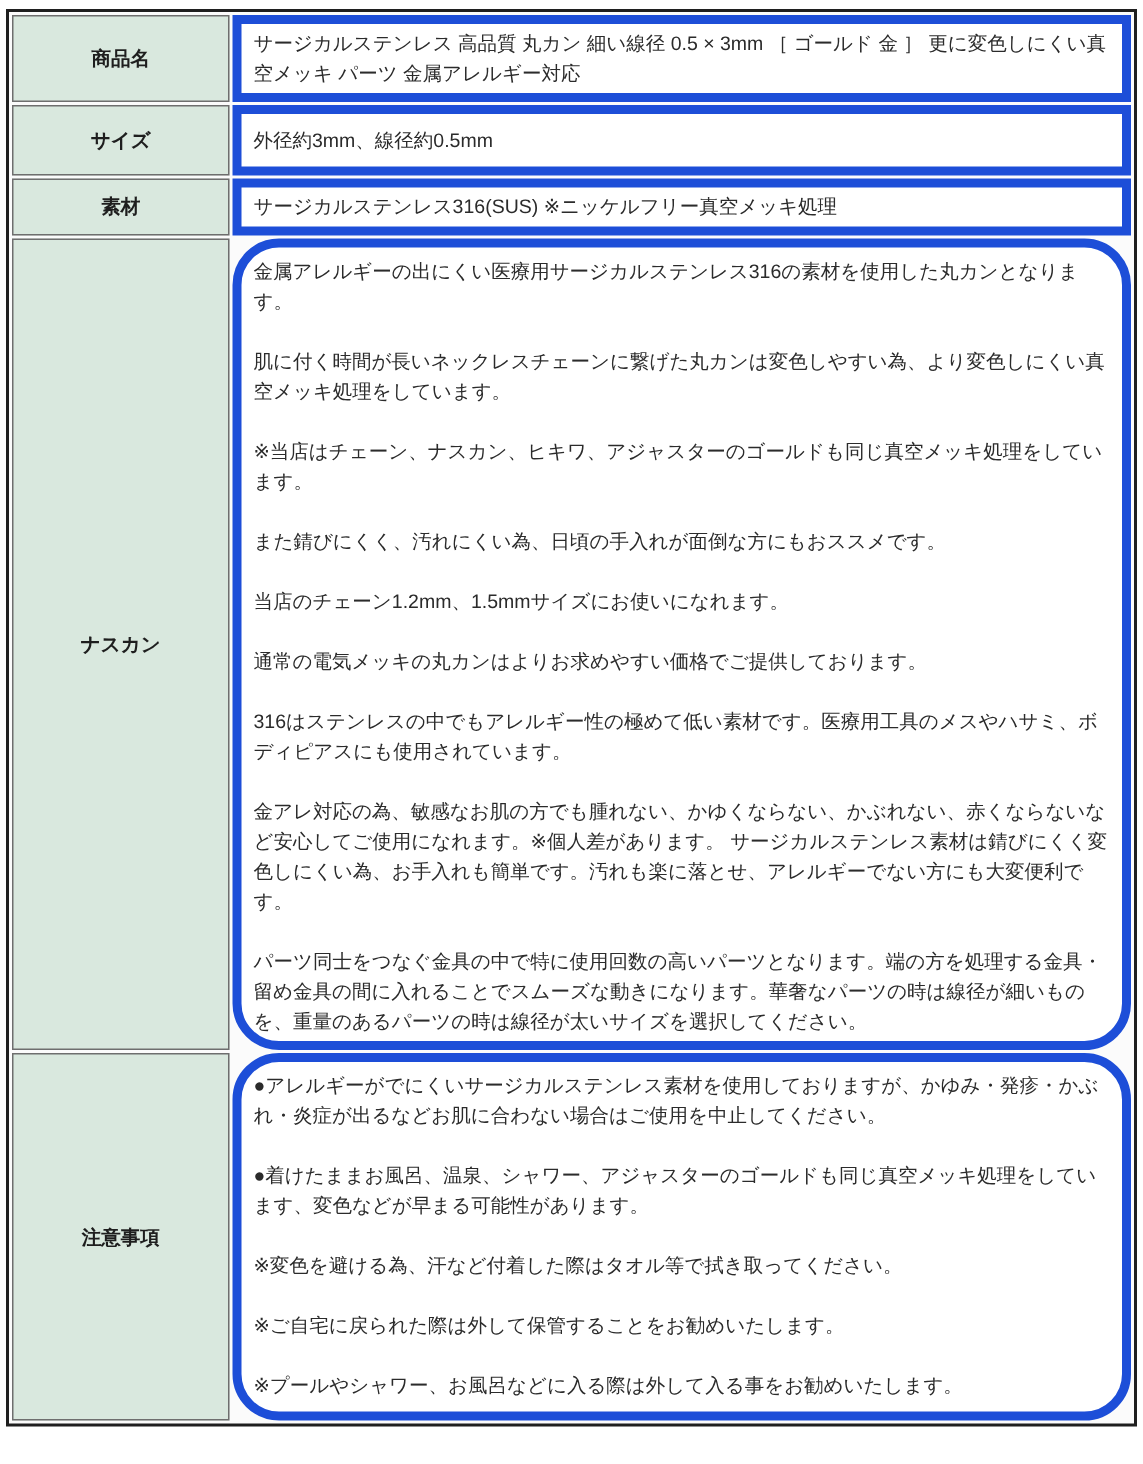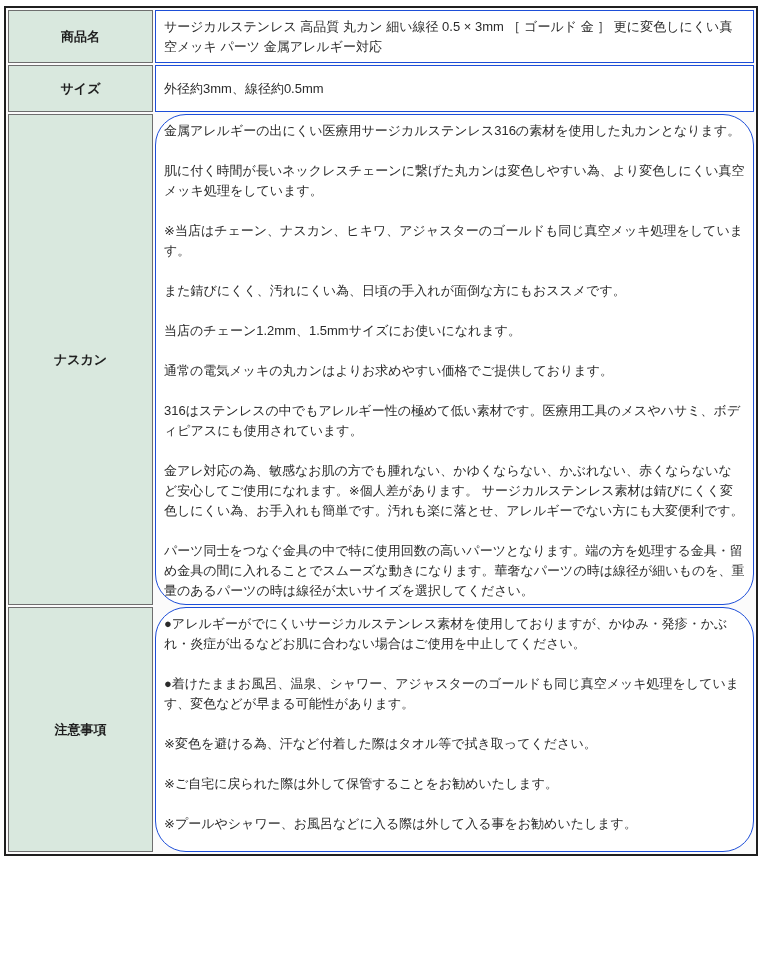--- a/index.html
+++ b/index.html
@@ -30,21 +30,21 @@
     font-size:13px;
     font-weight:bold;
     color:#1e1e1e;
     text-align:center;
     vertical-align:middle;
     padding:2px 4px;
     box-sizing:border-box;
   }
   td.row-value{
     background:#ffffff;
-    border:1px solid #1d4ed8;
+    border:6px solid #1d4ed8;
     font-size:13px;
     line-height:20px;
     color:#2b2b2b;
     text-align:left;
     vertical-align:middle;
     padding:3px 8px;
     box-sizing:border-box;
     white-space:pre-line;
     overflow:hidden;
   }
@@ -69,20 +69,24 @@
   <table class="spec-table">
     <tbody>
       <tr class="r0">
         <th class="row-header">商品名</th>
         <td class="row-value">サージカルステンレス 高品質 丸カン 細い線径 0.5 × 3mm ［ ゴールド 金 ］ 更に変色しにくい真空メッキ パーツ 金属アレルギー対応</td>
       </tr>
       <tr class="r1">
         <th class="row-header">サイズ</th>
         <td class="row-value">外径約3mm、線径約0.5mm</td>
       </tr>
+      <tr class="r2">
+        <th class="row-header">素材</th>
+        <td class="row-value">サージカルステンレス316(SUS) ※ニッケルフリー真空メッキ処理</td>
+      </tr>
       <tr class="r4">
         <th class="row-header">ナスカン</th>
         <td class="row-value">金属アレルギーの出にくい医療用サージカルステンレス316の素材を使用した丸カンとなります。
 
 肌に付く時間が長いネックレスチェーンに繋げた丸カンは変色しやすい為、より変色しにくい真空メッキ処理をしています。
 
 ※当店はチェーン、ナスカン、ヒキワ、アジャスターのゴールドも同じ真空メッキ処理をしています。
 
 また錆びにくく、汚れにくい為、日頃の手入れが面倒な方にもおススメです。
 

